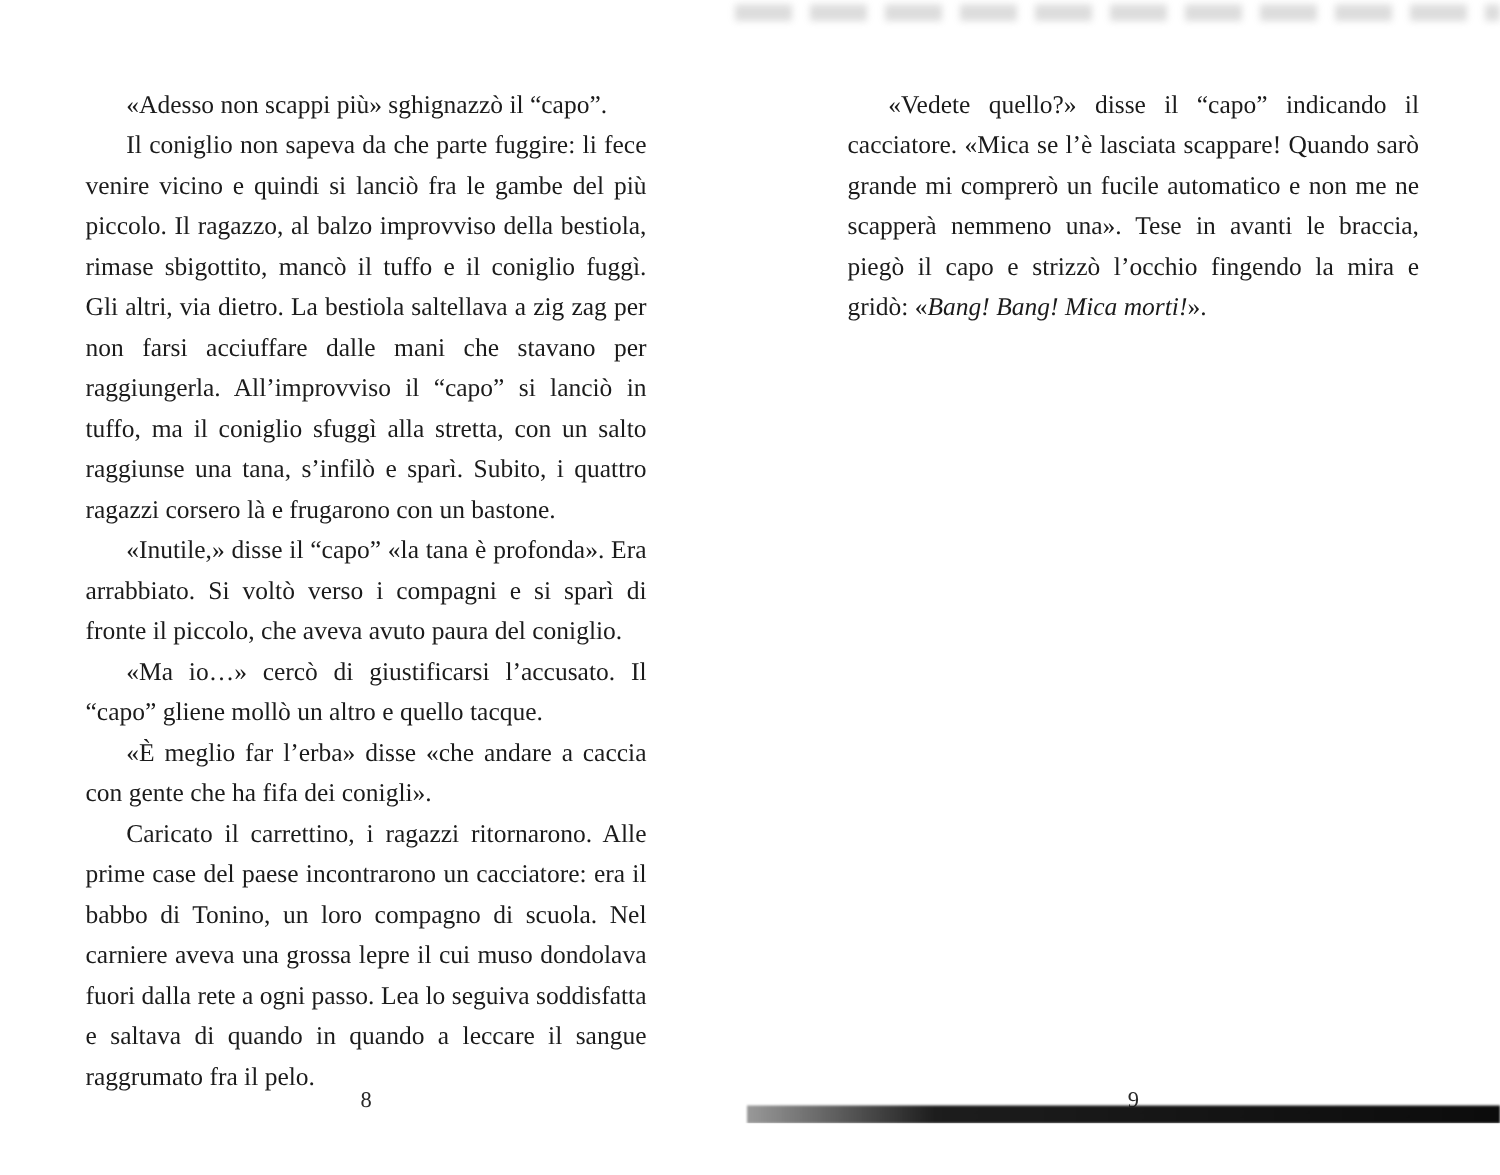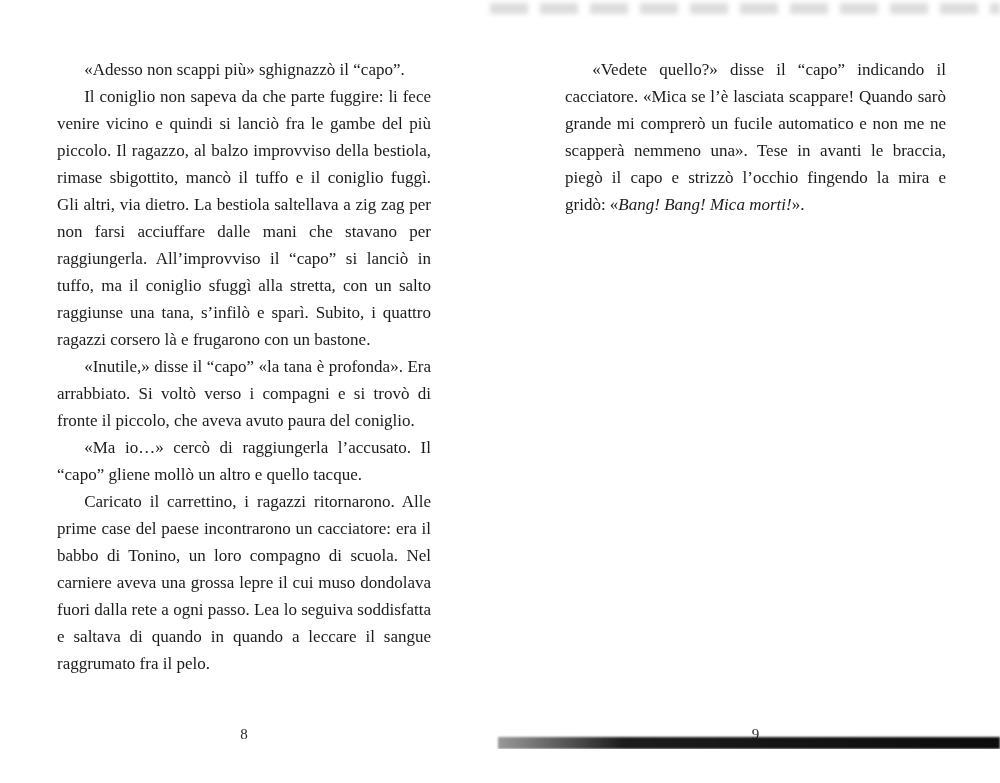--- a/index.html
+++ b/index.html
@@ -68,22 +68,23 @@
 </head>
 <body>
 
 <div class="spread">
 
   <div class="artifact-top"></div>
 
   <div class="text-block col-left">
     <p>«Adesso non scappi più» sghignazzò il “capo”.</p>
     <p>Il coniglio non sapeva da che parte fuggire: li fece venire vicino e quindi si lanciò fra le gambe del più piccolo. Il ragazzo, al balzo improvviso della bestiola, rimase sbigottito, mancò il tuffo e il coniglio fuggì. Gli altri, via dietro. La bestiola saltellava a zig zag per non farsi acciuffare dalle mani che stavano per raggiungerla. All’improvviso il “capo” si lanciò in tuffo, ma il coniglio sfuggì alla stretta, con un salto raggiunse una tana, s’infilò e sparì. Subito, i quattro ragazzi corsero là e frugarono con un bastone.</p>
-    <p>«Inutile,» disse il “capo” «la tana è profonda». Era arrabbiato. Si voltò verso i compagni e si trovò di fronte il piccolo, che aveva avuto paura del coniglio.</p>
-    <p>«Ma io…» cercò di raggiungerla l’accusato. Il “capo” gliene mollò un altro e quello tacque.</p>
+    <p>«Inutile,» disse il “capo” «la tana è profonda». Era arrabbiato. Si voltò verso i compagni e si sparì di fronte il piccolo, che aveva avuto paura del coniglio.</p>
+    <p>«Ma io…» cercò di giustificarsi l’accusato. Il “capo” gliene mollò un altro e quello tacque.</p>
+    <p>«È meglio far l’erba» disse «che andare a caccia con gente che ha fifa dei conigli».</p>
     <p>Caricato il carrettino, i ragazzi ritornarono. Alle prime case del paese incontrarono un cacciatore: era il babbo di Tonino, un loro compagno di scuola. Nel carniere aveva una grossa lepre il cui muso dondolava fuori dalla rete a ogni passo. Lea lo seguiva soddisfatta e saltava di quando in quando a leccare il sangue raggrumato fra il pelo.</p>
   </div>
 
   <div class="text-block col-right">
     <p><span>«Vedete quello?» disse il “capo” indicando il cacciatore. «Mica se l’è lasciata scappare! Quando sarò grande mi comprerò un fucile automatico e non me ne scapperà nemmeno una». Tese in avanti le braccia, piegò il capo e strizzò l’occhio fingendo la mira e gridò: «</span><em>Bang! Bang! Mica morti!</em><span>».</span></p>
   </div>
 
   <div class="page-number pn-left">8</div>
   <div class="page-number pn-right">9</div>
 

